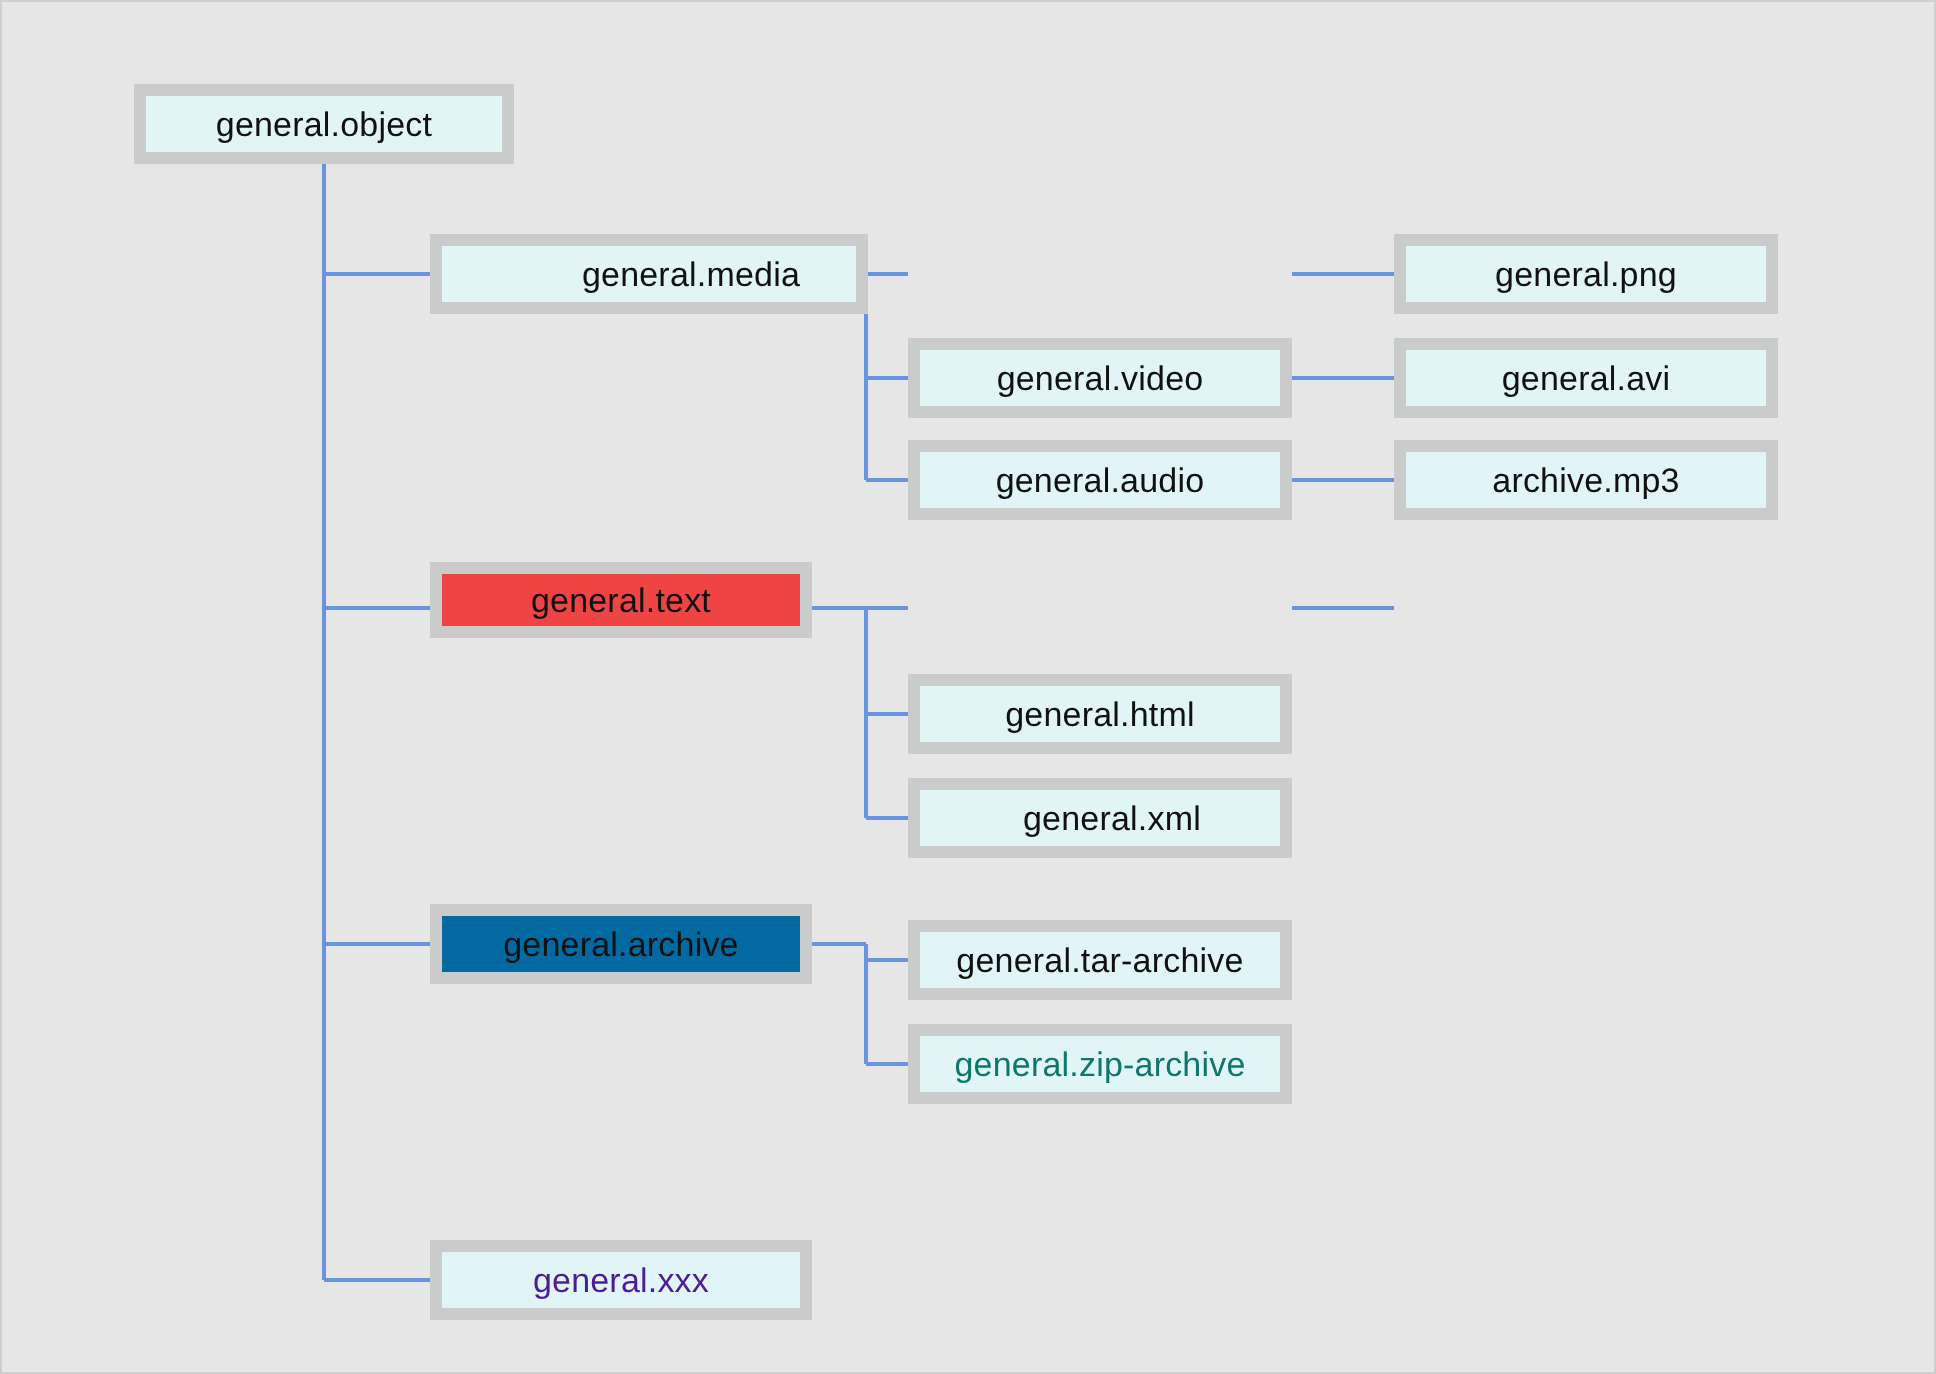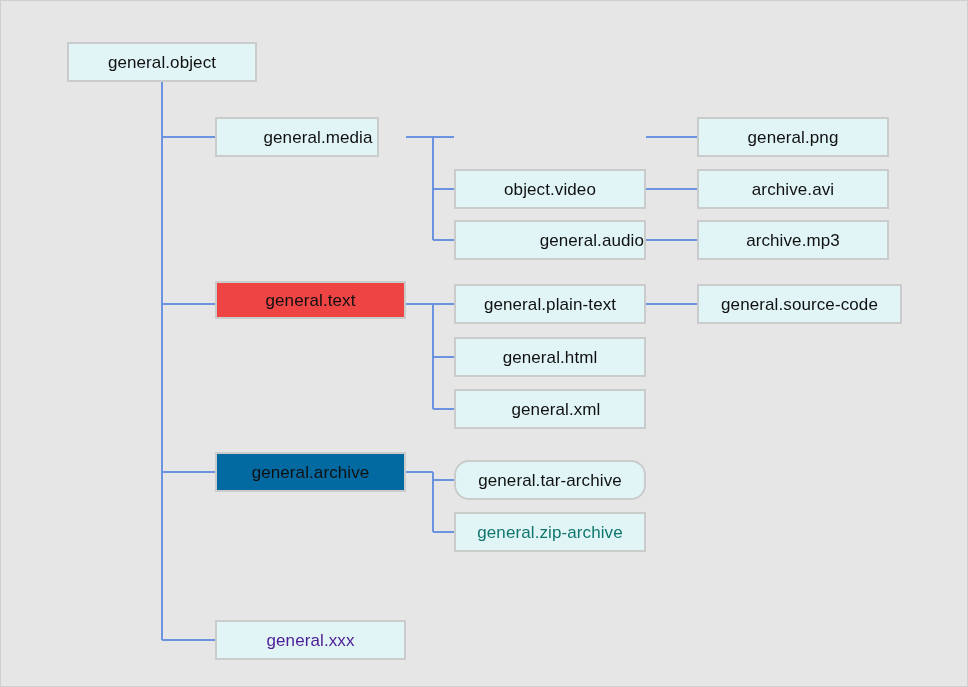--- a/index.html
+++ b/index.html
@@ -24,21 +24,21 @@
     position: absolute;
     left: 0;
     top: 0;
     width: 968px;
     height: 687px;
   }
   .node {
     position: absolute;
     box-sizing: border-box;
     background: #e1f5f7;
-    border: 2px solid #0ea5e9;
+    border: 6px solid #0ea5e9;
     display: flex;
     align-items: center;
     justify-content: center;
     font-size: 17px;
     color: #111111;
     letter-spacing: 0.1px;
     white-space: nowrap;
     line-height: 1;
   }
   .node-label {
@@ -70,57 +70,51 @@
       <path d="M 432 408 L 453 408" fill="none" stroke="#6b93e0" stroke-width="1.6" shape-rendering="crispEdges"></path>
       <path d="M 645 303 L 696 303" fill="none" stroke="#6b93e0" stroke-width="1.6" shape-rendering="crispEdges"></path>
       <path d="M 405 471 L 432 471" fill="none" stroke="#6b93e0" stroke-width="1.6" shape-rendering="crispEdges"></path>
       <path d="M 432 471 L 432 531" fill="none" stroke="#6b93e0" stroke-width="1.6" shape-rendering="crispEdges"></path>
       <path d="M 432 479 L 453 479" fill="none" stroke="#6b93e0" stroke-width="1.6" shape-rendering="crispEdges"></path>
       <path d="M 432 531 L 453 531" fill="none" stroke="#6b93e0" stroke-width="1.6" shape-rendering="crispEdges"></path>
     </svg>
 <div class="node" style="left: 66px; top: 41px; width: 190px; height: 40px; background: rgb(225, 245, 247); border-color: rgb(201, 204, 203); color: rgb(17, 17, 17);">
       <span class="node-label">general.object</span>
     </div>
-    <div class="node" style="left: 214px; top: 116px; width: 164px; height: 40px; background: rgb(225, 245, 247); border-color: rgb(201, 204, 203); color: rgb(17, 17, 17); padding-left: 42px;">
+    <div class="node" style="left: 214px; top: 116px; width: 219px; height: 40px; background: rgb(225, 245, 247); border-color: rgb(201, 204, 203); color: rgb(17, 17, 17); padding-left: 42px;">
       <span class="node-label">general.media</span>
     </div>
     <div class="node" style="left: 696px; top: 116px; width: 192px; height: 40px; background: rgb(225, 245, 247); border-color: rgb(201, 204, 203); color: rgb(17, 17, 17);">
       <span class="node-label">general.png</span>
     </div>
     <div class="node" style="left: 453px; top: 168px; width: 192px; height: 40px; background: rgb(225, 245, 247); border-color: rgb(201, 204, 203); color: rgb(17, 17, 17);">
-      <span class="node-label">object.video</span>
+      <span class="node-label">general.video</span>
     </div>
     <div class="node" style="left: 696px; top: 168px; width: 192px; height: 40px; background: rgb(225, 245, 247); border-color: rgb(201, 204, 203); color: rgb(17, 17, 17);">
-      <span class="node-label">archive.avi</span>
+      <span class="node-label">general.avi</span>
     </div>
-    <div class="node" style="left: 453px; top: 219px; width: 192px; height: 40px; background: rgb(225, 245, 247); border-color: rgb(201, 204, 203); color: rgb(17, 17, 17); justify-content: flex-end;">
+    <div class="node" style="left: 453px; top: 219px; width: 192px; height: 40px; background: rgb(225, 245, 247); border-color: rgb(201, 204, 203); color: rgb(17, 17, 17);">
       <span class="node-label">general.audio</span>
     </div>
     <div class="node" style="left: 696px; top: 219px; width: 192px; height: 40px; background: rgb(225, 245, 247); border-color: rgb(201, 204, 203); color: rgb(17, 17, 17);">
       <span class="node-label">archive.mp3</span>
     </div>
     <div class="node" style="left: 214px; top: 280px; width: 191px; height: 38px; background: #ef4444; border-color: rgb(201, 204, 203); color: rgb(17, 17, 17);">
       <span class="node-label">general.text</span>
-    </div>
-    <div class="node" style="left: 453px; top: 283px; width: 192px; height: 40px; background: rgb(225, 245, 247); border-color: rgb(201, 204, 203); color: rgb(17, 17, 17);">
-      <span class="node-label">general.plain-text</span>
-    </div>
-    <div class="node" style="left: 696px; top: 283px; width: 205px; height: 40px; background: rgb(225, 245, 247); border-color: rgb(201, 204, 203); color: rgb(17, 17, 17);">
-      <span class="node-label">general.source-code</span>
     </div>
     <div class="node" style="left: 453px; top: 336px; width: 192px; height: 40px; background: rgb(225, 245, 247); border-color: rgb(201, 204, 203); color: rgb(17, 17, 17);">
       <span class="node-label">general.html</span>
     </div>
     <div class="node" style="left: 453px; top: 388px; width: 192px; height: 40px; background: rgb(225, 245, 247); border-color: rgb(201, 204, 203); color: rgb(17, 17, 17); padding-left: 12px;">
       <span class="node-label">general.xml</span>
     </div>
     <div class="node" style="left: 214px; top: 451px; width: 191px; height: 40px; background: #0369a1; border-color: rgb(201, 204, 203); color: rgb(17, 17, 17);">
       <span class="node-label">general.archive</span>
     </div>
-    <div class="node" style="left: 453px; top: 459px; width: 192px; height: 40px; background: rgb(225, 245, 247); border-color: rgb(201, 204, 203); color: rgb(17, 17, 17); border-radius: 15px;">
+    <div class="node" style="left: 453px; top: 459px; width: 192px; height: 40px; background: rgb(225, 245, 247); border-color: rgb(201, 204, 203); color: rgb(17, 17, 17);">
       <span class="node-label">general.tar-archive</span>
     </div>
     <div class="node" style="left: 453px; top: 511px; width: 192px; height: 40px; background: rgb(225, 245, 247); border-color: rgb(201, 204, 203); color: #0f766e;">
       <span class="node-label">general.zip-archive</span>
     </div>
     <div class="node" style="left: 214px; top: 619px; width: 191px; height: 40px; background: rgb(225, 245, 247); border-color: rgb(201, 204, 203); color: #4c1d95;">
       <span class="node-label">general.xxx</span>
     </div>
   </div>
 

